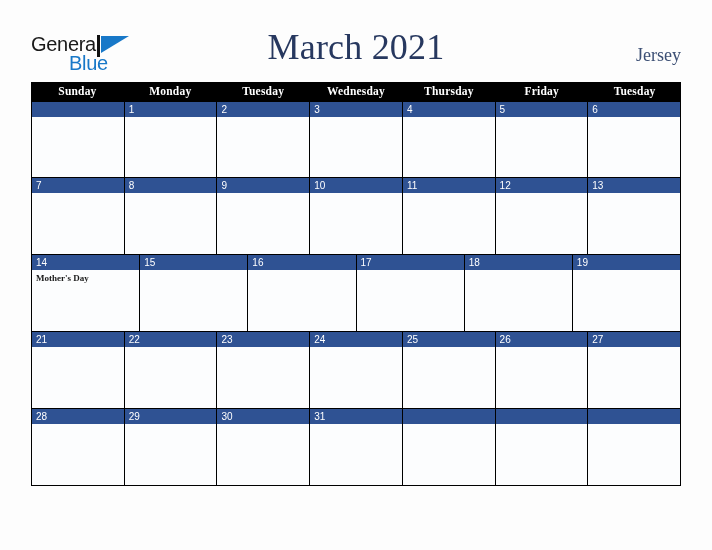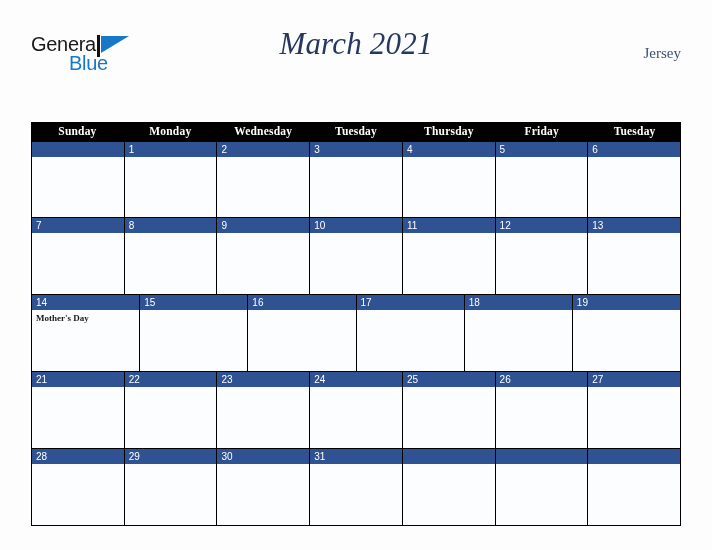--- a/index.html
+++ b/index.html
@@ -79,44 +79,42 @@
     border-bottom: 17px solid transparent;
   }
 
   .month-title {
     position: absolute;
     left: 0;
     top: 26px;
     width: 712px;
     text-align: center;
     font-family: "Liberation Serif", serif;
-    font-size: 31px;
+    font-size: 36px;
     font-weight: 400;
     color: #27385f;
     letter-spacing: 0.2px;
-    font-style: italic;
   }
 
   .locale-label {
     position: absolute;
     right: 31px;
     top: 45px;
     font-family: "Liberation Serif", serif;
-    font-size: 15px;
+    font-size: 18px;
     font-weight: 400;
     color: #3d5075;
   }
 
   
   .calendar {
     position: absolute;
     left: 31px;
     top: 82px;
     width: 650px;
-    margin-top: 40px;
   }
 
   .weekday-row {
     display: flex;
     width: 650px;
     height: 19px;
     background: #000000;
   }
   .weekday-cell {
     flex: 1 1 0;
@@ -200,22 +198,22 @@
   <div class="month-title">March 2021</div>
 
   <div class="locale-label">Jersey</div>
 
 </div>
 
 <div class="calendar">
   <div class="weekday-row" id="weekday-row">
       <div class="weekday-cell">Sunday</div>
       <div class="weekday-cell">Monday</div>
+      <div class="weekday-cell">Tuesday</div>
       <div class="weekday-cell">Wednesday</div>
-      <div class="weekday-cell">Tuesday</div>
       <div class="weekday-cell">Thursday</div>
       <div class="weekday-cell">Friday</div>
       <div class="weekday-cell">Tuesday</div>
     </div>
   <div id="weeks-container">
       <div class="week-row">
         <div class="day-cell">
           <div class="day-number-band">
             <span class="day-number"></span>
           </div>

